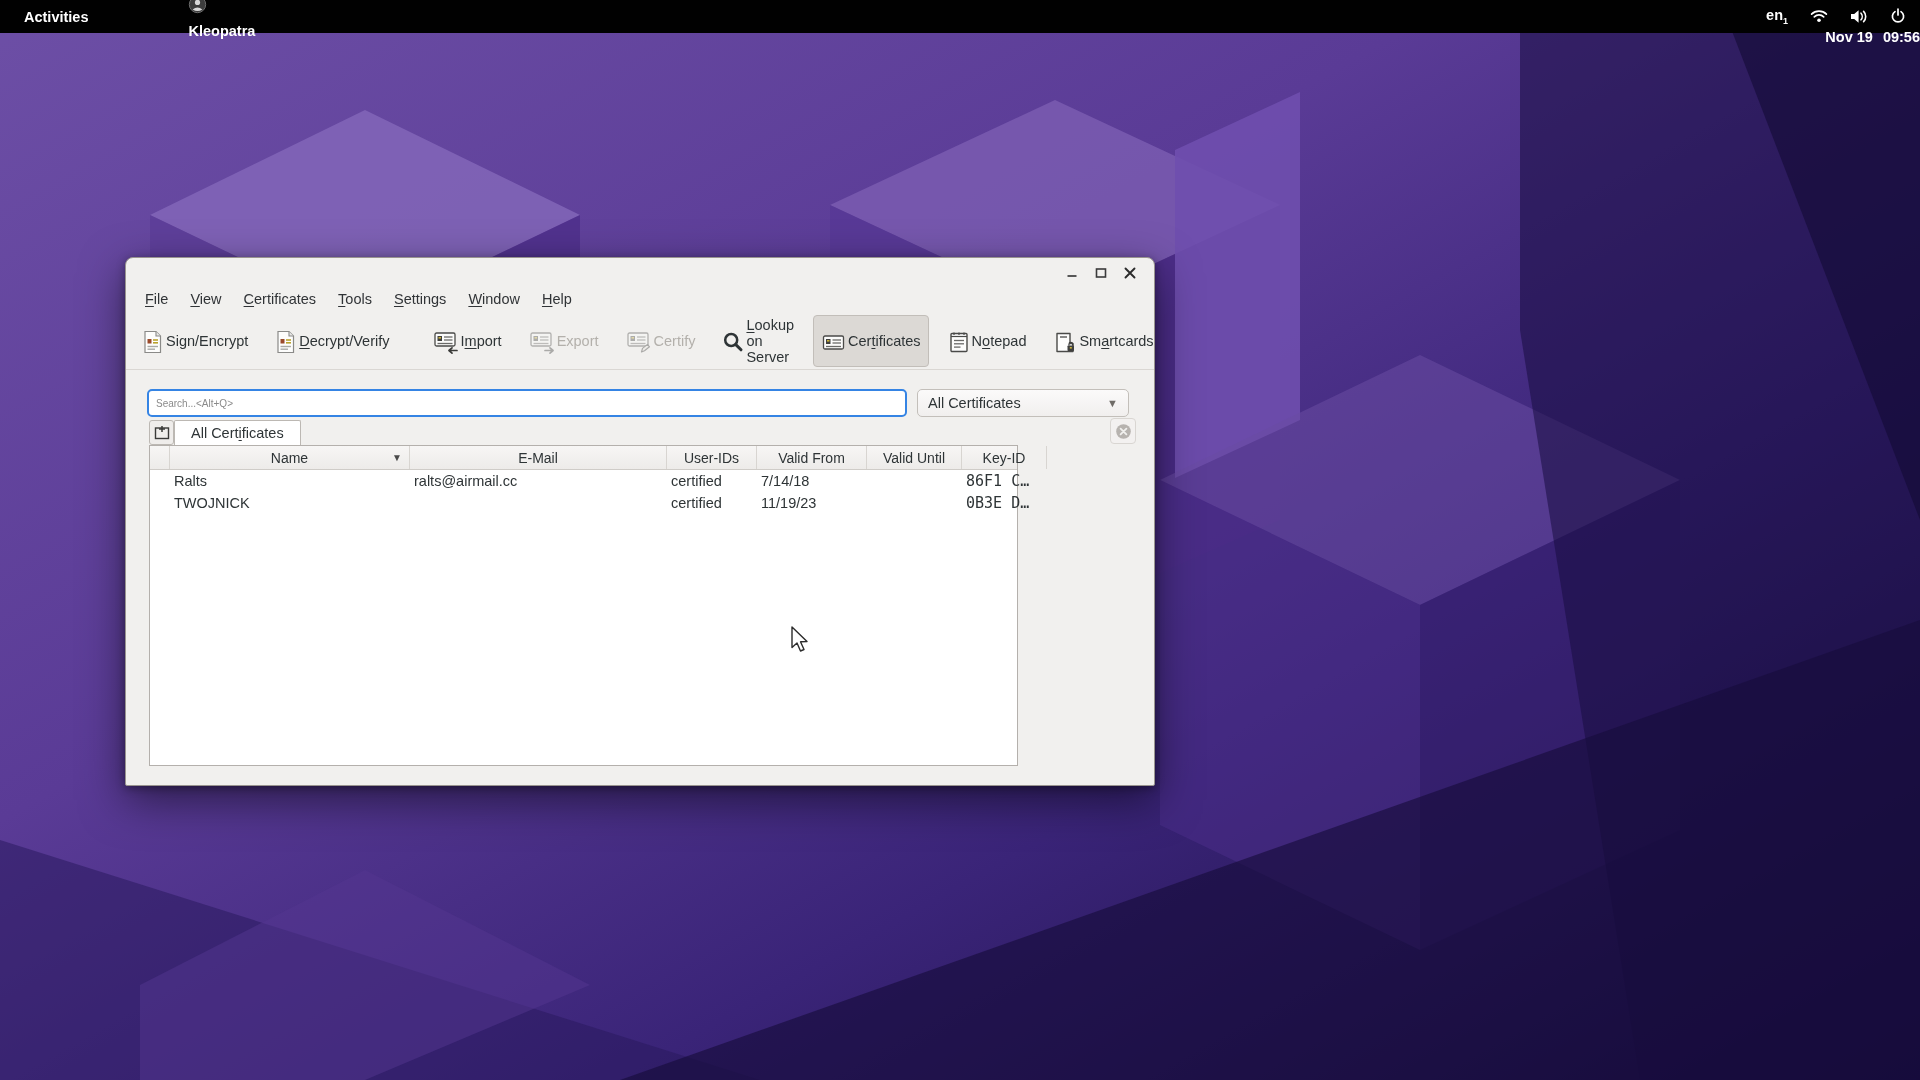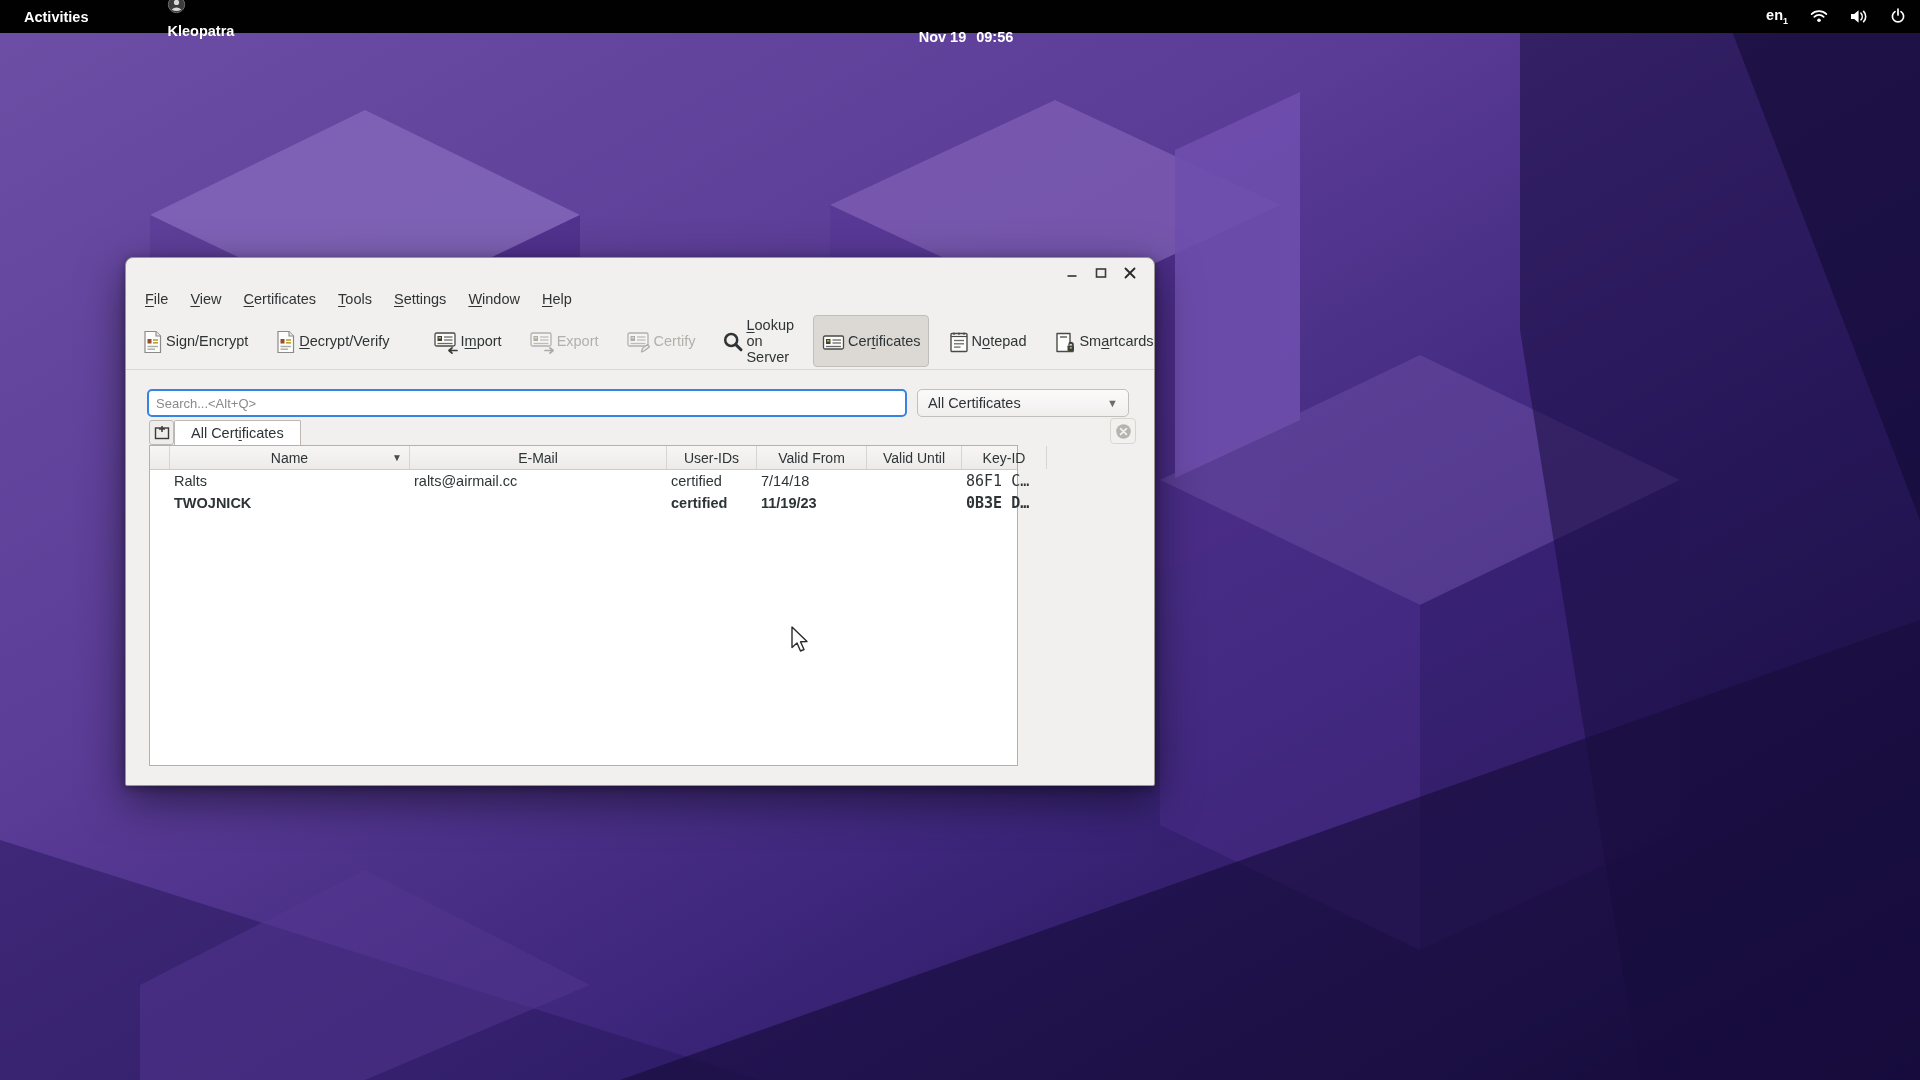--- a/index.html
+++ b/index.html
@@ -4,24 +4,24 @@
 <style>
   * { margin:0; padding:0; box-sizing:border-box; }
   html,body { width:1920px; height:1080px; overflow:hidden; font-family:"Liberation Sans", sans-serif; }
   body { position:relative; background:#2a1a5c; }
 
   
   #wallpaper { position:absolute; inset:0; z-index:0; }
 
   
   .topbar { position:absolute; top:0; left:0; width:1920px; height:33px; background:#010101;
-            display:flex; align-items:center; color:#fff; z-index:10; font-size:14.5px; font-weight:600; }
+            display:flex; align-items:center; color:#fff; z-index:10; font-size:14.5px; font-weight:600;gap:21px; }
   .topbar .activities { padding:0 24px; height:100%; display:flex; align-items:center; cursor:default; }
   .topbar .appmenu { display:flex; align-items:flex-start; gap:9px; margin-left:55px;flex-direction:column; }
-  .topbar .clock { position:absolute; left:12px; right:0; text-align:center; pointer-events:none;margin-top:40px; }
+  .topbar .clock { position:absolute; left:12px; right:0; text-align:right; pointer-events:none;margin-top:40px; }
   .topbar .clock span { pointer-events:auto; }
   .topbar .clock .date { margin-right:10px; }
   .topbar .status { position:absolute; right:14px; display:flex; align-items:center; gap:22px; }
   .topbar .kbd { font-weight:600; }
   .topbar .kbd sub { font-size:9px; }
 
   
   .window { position:absolute; left:125px; top:257px; width:1030px; height:529px; z-index:5;
             background:#f1f0ee; border:1px solid #99948f; border-radius:8px 8px 2px 2px;
             box-shadow:0 14px 44px rgba(0,0,0,.5), 0 2px 8px rgba(0,0,0,.35); }
@@ -40,21 +40,21 @@
   .tool-btn { display:flex; align-items:center; justify-content:center; gap:2px;
               padding:3px 7px; margin-right:11px; font-size:14.5px; color:#2e3436; border:1px solid transparent; border-radius:4px; cursor:pointer; height:52px; }
   .tool-btn .ticon { height:26px; display:flex; align-items:flex-end; justify-content:center; }
   .tool-btn.disabled { color:#b3b0ab; cursor:default; }
   .tool-btn.disabled svg { opacity:.38; }
   .tool-btn.active { background:#dcd9d5; border-color:#c2beb9; }
   .tool-sep { width:1px; height:44px; background:#d6d3cf; margin:0 12px 0 4px; }
 
   
   .search-input { position:absolute; left:21px; top:131px; width:760px; height:28px; border:2px solid #3584e4; border-radius:5px;
-                  background:#fff; font-size:13px; padding:0 7px; color:#2e3436; outline:none; font-family:"Liberation Sans", sans-serif; }
+                  background:#fff; font-size:10px; padding:0 7px; color:#2e3436; outline:none; font-family:"Liberation Sans", sans-serif; }
   .search-input::placeholder { color:#8a8a8a; }
   .filter-box { position:absolute; left:791px; top:131px; width:212px; height:28px; border:1px solid #c3bfba; border-radius:5px;
                 background:linear-gradient(#fbfafa,#f1efee); display:flex; align-items:center; padding:0 10px; font-size:14.5px; color:#2e3436; cursor:pointer; }
   .filter-box .arrow { margin-left:auto; color:#6f6c68; font-size:11px; }
 
   
   .tabbar { position:absolute; left:0; right:0; top:162px; height:25px; }
   .newtab-btn { position:absolute; left:23px; top:0; width:25px; height:25px; border:1px solid #bcb8b3; border-radius:3px;
                 background:#efedeb; display:flex; align-items:center; justify-content:center; cursor:pointer; }
   .tab { position:absolute; left:48px; top:0; height:25px; padding:0 16px; background:#fff; border:1px solid #bcb8b3; border-bottom:none;
@@ -64,21 +64,21 @@
 
   
   .certtable { position:absolute; left:23px; top:187px; width:869px; height:321px; background:#fff; border:1px solid #b4b0ac;
                font-size:14.5px; color:#2e3436; }
   .thead { display:flex; height:24px; background:linear-gradient(#f7f6f5,#edebe9); border-bottom:1px solid #cfccc8; }
   .th { display:flex; align-items:center; justify-content:center; border-right:1px solid #d8d5d1; font-size:14px; position:relative; cursor:pointer; }
   .th:last-child { border-right:none; }
   .th .sort { position:absolute; right:7px; top:7px; color:#4a4a4a; font-size:10px; line-height:10px; }
   .trow { display:flex; height:22px; align-items:center; cursor:default; }
   .trow .td { padding:0 4px; white-space:nowrap; overflow:hidden; }
-  .trow.bold { font-weight:700; }
+  .trow.bold { font-weight:400; }
   .mono { font-family:"DejaVu Sans Mono", monospace; font-size:15px; }
   .c-gutter { width:20px; flex:none; }
   .c-name  { width:240px; flex:none; }
   .c-email { width:257px; flex:none; }
   .c-uids  { width:90px;  flex:none; }
   .c-vfrom { width:110px; flex:none; }
   .c-vuntil{ width:95px;  flex:none; }
   .c-keyid { width:85px;  flex:none; }
   .c-fill  { flex:1; }
 

